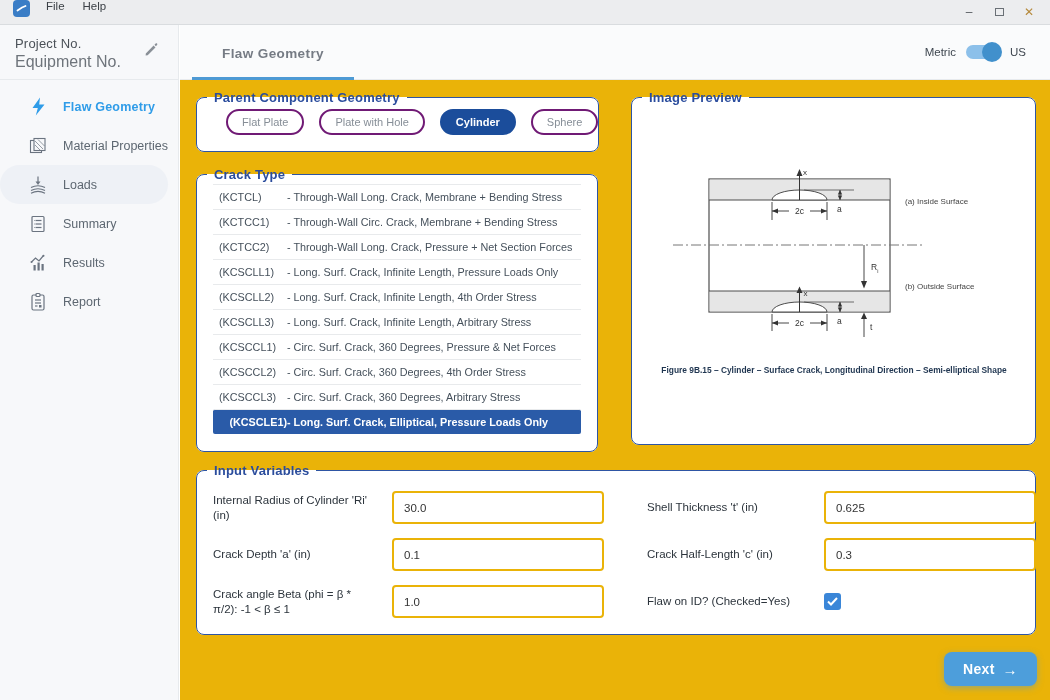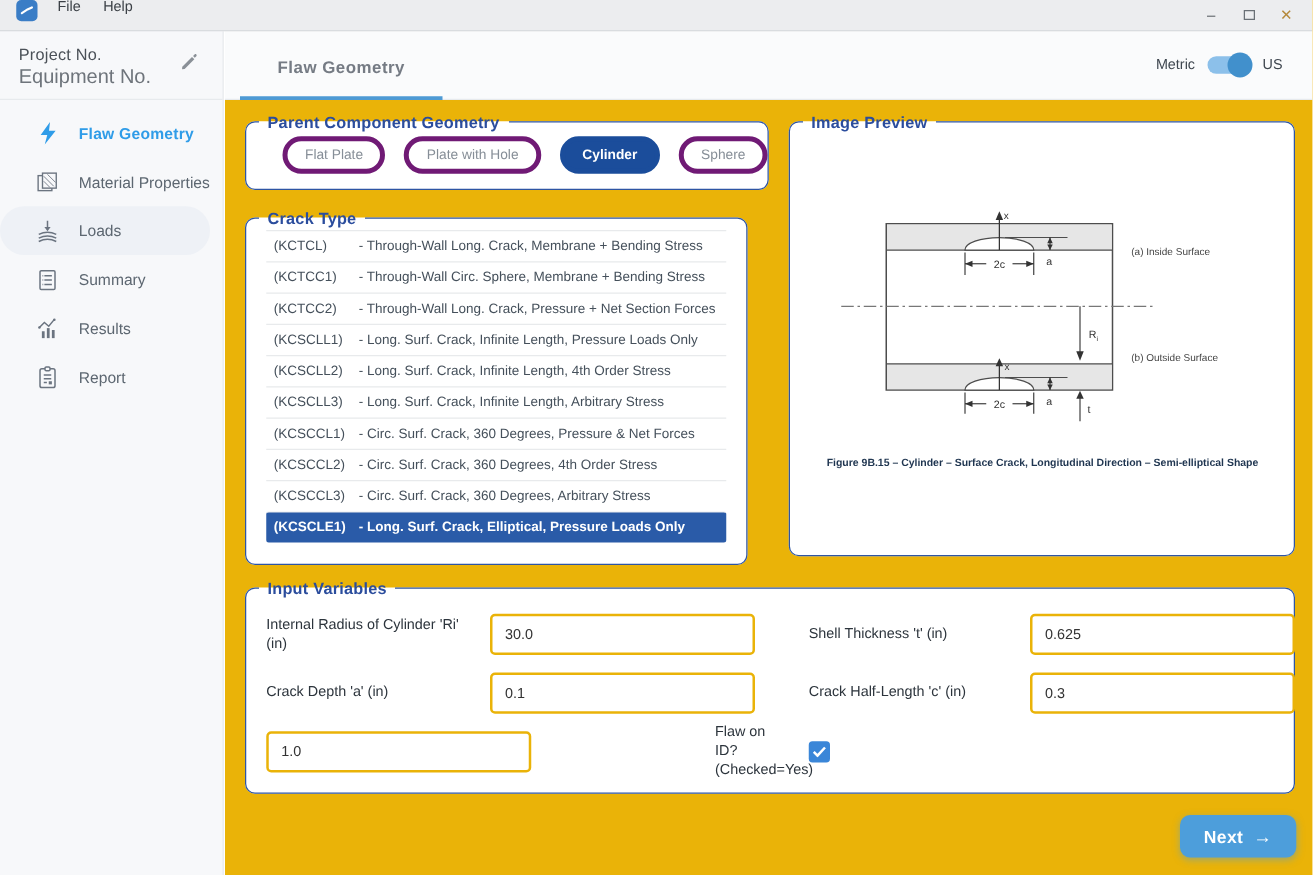--- a/index.html
+++ b/index.html
@@ -46,31 +46,31 @@
   .toggle .knob { position:absolute; right:-2px; top:-3px; width:20px; height:20px; border-radius:50%;
                   background:#4190cc; }
 
   .content { position:absolute; top:55px; left:0; right:0; bottom:0; background:#eab308; }
   fieldset { position:absolute; border:1.6px solid #2e55a3; border-radius:8px; background:#fff; }
   legend { margin-left:10px; padding:0 7px; font-size:13px; font-weight:bold; color:#2b4d9d; letter-spacing:0.2px; }
 
   
   .fs-pcg { left:16px; top:10px; width:402px; height:62px; }
   .pill-row { display:flex; gap:15px; padding:4px 0 0 29px; }
-  .pill { border:4px solid #701a75; border-radius:15px; padding:5px 14px; font-size:11px;
+  .pill { border:2px solid #701a75; border-radius:15px; padding:5px 14px; font-size:11px;
           color:#868e97; background:#fff; cursor:pointer; white-space:nowrap; }
   .pill.active { background:#1b4d9b; border-color:#1b4d9b; color:#fff; font-weight:bold; }
 
   
   .fs-crack { left:16px; top:87px; width:402px; height:285px; }
   .crack-list { list-style:none; margin:2px 16px 0 16px; }
   .crack-row { display:flex; border-top:1px solid #e8eaec; padding:5px 0 5px 6px; font-size:10.8px;
                color:#45505b; cursor:pointer; line-height:1.3; }
   .crack-code { width:68px; flex:0 0 68px; }
-  .crack-row.selected { background:#2a5ba8; color:#fff; font-weight:bold; border-radius:2px; }
+  .crack-row.selected { background:#2a5ba8; color:#fff; font-weight:bold; border-radius:2px;text-align:right; }
 
   
   .fs-preview { left:451px; top:10px; width:405px; height:355px; }
   .fig-svg { display:block; margin-top:2px; }
 
   
   .fs-inputs { left:16px; top:383px; width:840px; height:172px; }
   .input-grid { display:grid; grid-template-columns:179px 180px 75px 177px 182px;
                 grid-auto-rows:33px; row-gap:14px; align-items:center; padding:13px 0 0 16px; }
   .field-label { font-size:11.5px; color:#2c343c; line-height:1.3; padding-right:14px; }
@@ -221,21 +221,21 @@
 
       <fieldset class="fs-crack">
         <legend>Crack Type</legend>
         <ul class="crack-list">
             <li class="crack-row">
               <span class="crack-code">(KCTCL)</span>
               <span>- Through-Wall Long. Crack, Membrane + Bending Stress</span>
             </li>
             <li class="crack-row">
               <span class="crack-code">(KCTCC1)</span>
-              <span>- Through-Wall Circ. Sphere, Membrane + Bending Stress</span>
+              <span>- Through-Wall Circ. Crack, Membrane + Bending Stress</span>
             </li>
             <li class="crack-row">
               <span class="crack-code">(KCTCC2)</span>
               <span>- Through-Wall Long. Crack, Pressure + Net Section Forces</span>
             </li>
             <li class="crack-row">
               <span class="crack-code">(KCSCLL1)</span>
               <span>- Long. Surf. Crack, Infinite Length, Pressure Loads Only</span>
             </li>
             <li class="crack-row">
@@ -334,20 +334,21 @@
             <div class="field-label">Internal Radius of Cylinder 'Ri' (in)</div>
             <input class="field-input" type="text" value="30.0" style="">
             <div></div>
             <div class="field-label">Shell Thickness 't' (in)</div>
             <input class="field-input" type="text" value="0.625" style="">
             <div class="field-label">Crack Depth 'a' (in)</div>
             <input class="field-input" type="text" value="0.1" style="">
             <div></div>
             <div class="field-label">Crack Half-Length 'c' (in)</div>
             <input class="field-input" type="text" value="0.3" style="">
+            <div class="field-label">Crack angle Beta (phi = β * π/2): -1 &lt; β ≤ 1</div>
             <input class="field-input" type="text" value="1.0" style="">
             <div></div>
             <div class="field-label">Flaw on ID? (Checked=Yes)</div>
             <div class="checkbox">
               <svg width="11" height="9" viewBox="0 0 11 9">
                 <polyline points="1,4.5 4,7.5 10,1" fill="none" stroke="#fff" stroke-width="2"></polyline>
               </svg>
             </div>
           </div>
       </fieldset>

